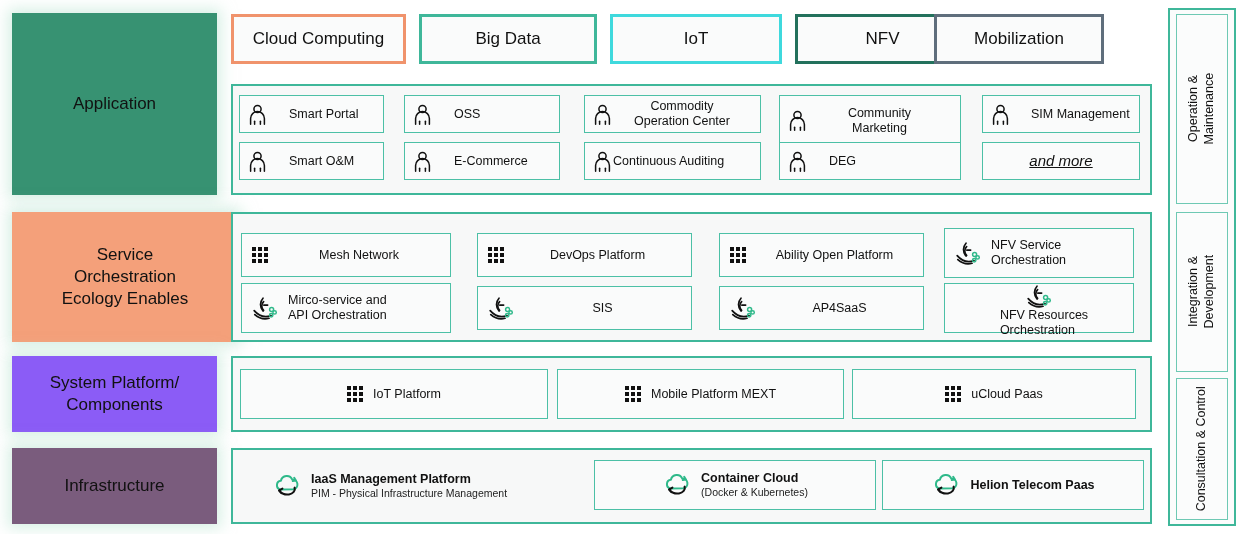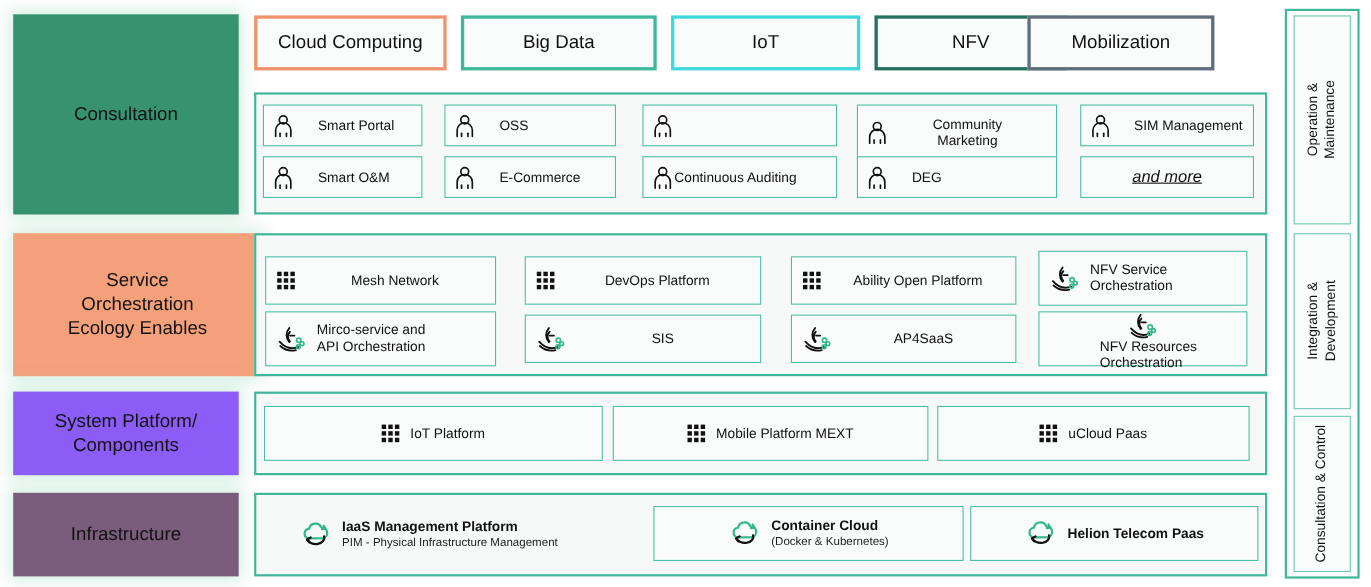--- a/index.html
+++ b/index.html
@@ -90,21 +90,21 @@
   .sub{font-size:10.5px;color:#222;}
   .strong{font-weight:bold;font-size:12.5px;}
   .andmore{font-style:italic;text-decoration:underline;font-size:15px;}
 </style>
 </head>
 <body>
 
 <div class="stage">
 
   <div class="layerlabel" style="left: 12px; top: 13px; width: 205px; height: 182px; background: rgb(55, 146, 114);">
-      <span class="two-line" style="align-items:center">Consultation</span>
+      <span class="two-line" style="align-items:center">Application</span>
     </div>
   <div class="layerlabel" style="left: 12px; top: 212px; width: 226px; height: 130px; background: rgb(244, 160, 122);">
       <span class="two-line" style="align-items:center">
         <span>Service</span>
         <span>Orchestration</span>
         <span>Ecology Enables</span>
       </span>
     </div>
   <div class="layerlabel" style="left: 12px; top: 356px; width: 205px; height: 76px; background: #8b5cf6;">
       <span class="two-line" style="align-items:center">
@@ -159,20 +159,24 @@
         <span class="lbl" style="margin-left:22px;">OSS</span>
       </div>
       <div class="cell" style="left: 584px; top: 95px; width: 177px; height: 38px; padding: 0px 8px;">
         <span class="ico">
     <svg width="19" height="21" viewBox="0 0 19 21">
       <circle cx="9.5" cy="5" r="3.6" fill="none" stroke="#111" stroke-width="1.5"></circle>
       <path d="M2.6 20.2 V14.5 A6.9 6.9 0 0 1 16.4 14.5 V20.2" fill="none" stroke="#111" stroke-width="1.5" stroke-linecap="round"></path>
       <line x1="6.6" y1="20.2" x2="6.6" y2="17.2" stroke="#111" stroke-width="1.5" stroke-linecap="round"></line>
       <line x1="12.4" y1="20.2" x2="12.4" y2="17.2" stroke="#111" stroke-width="1.5" stroke-linecap="round"></line>
     </svg>
+        </span>
+        <span class="lbl two-line" style="flex:1;align-items:center;text-align:center;">
+          <span>Commodity</span>
+          <span>Operation Center</span>
         </span>
       </div>
       <div class="cell" style="left: 779px; top: 95px; width: 182px; height: 51px; padding: 0px 8px;">
         <span class="ico">
     <svg width="19" height="21" viewBox="0 0 19 21">
       <circle cx="9.5" cy="5" r="3.6" fill="none" stroke="#111" stroke-width="1.5"></circle>
       <path d="M2.6 20.2 V14.5 A6.9 6.9 0 0 1 16.4 14.5 V20.2" fill="none" stroke="#111" stroke-width="1.5" stroke-linecap="round"></path>
       <line x1="6.6" y1="20.2" x2="6.6" y2="17.2" stroke="#111" stroke-width="1.5" stroke-linecap="round"></line>
       <line x1="12.4" y1="20.2" x2="12.4" y2="17.2" stroke="#111" stroke-width="1.5" stroke-linecap="round"></line>
     </svg>

